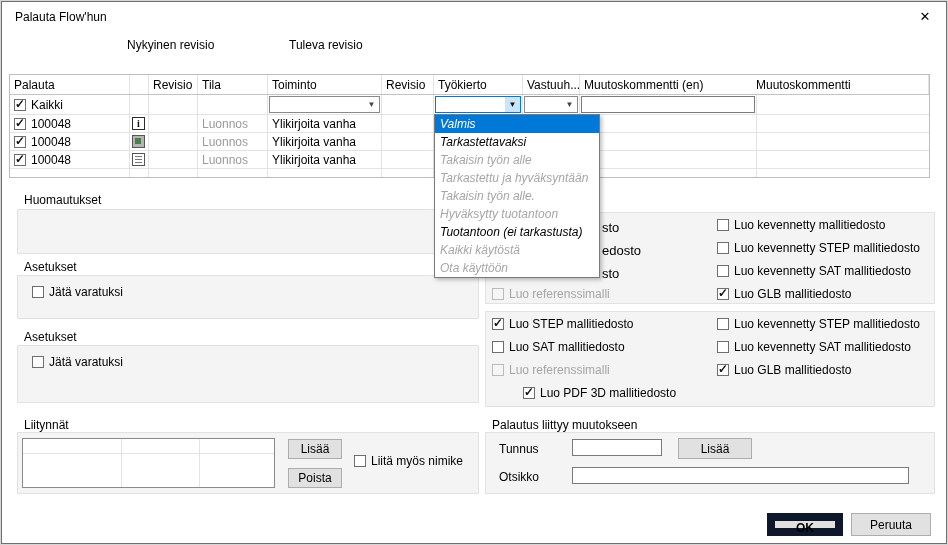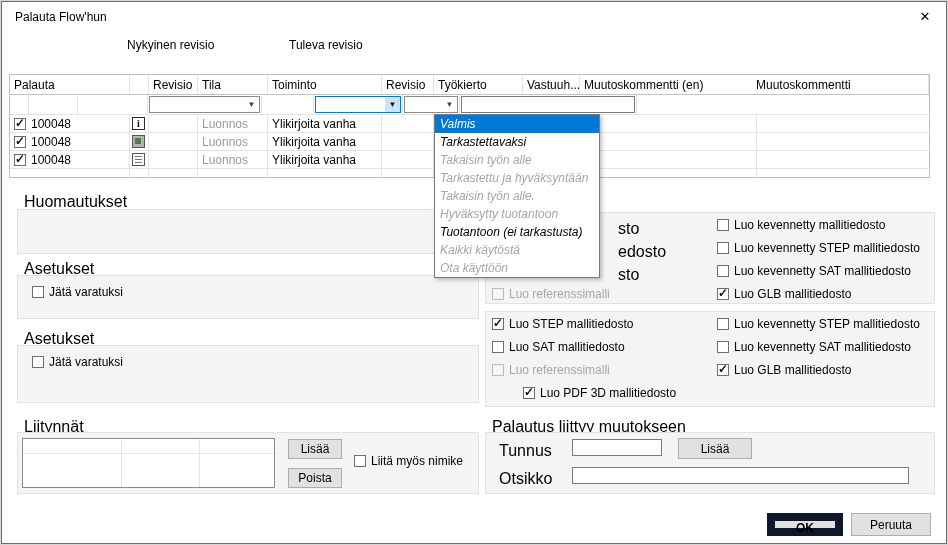--- a/index.html
+++ b/index.html
@@ -38,26 +38,26 @@
   .textinput { background:#fff; border:1px solid #7a7a7a; height:17px; width:100%; font-family:"Liberation Sans", sans-serif; font-size:12px; padding:0 3px; }
 
   
   .dropdown { position:absolute; left:432px; top:112px; width:166px; background:#fff; border:1px solid #7a7a7a; z-index:20; box-shadow:2px 2px 4px rgba(0,0,0,0.25);font-style:italic; }
   .dd-item { height:18px; line-height:18px; padding:0 5px; white-space:nowrap; overflow:hidden; cursor:pointer; }
   .dd-item.selected { background:#0078d7; color:#fff; }
   .dd-item.disabled { color:#a6a6a6; cursor:default; }
 
   
   .groupbox { position:absolute; background:#f4f4f4; border:1px solid #e2e2e2; }
-  .seclabel { position:absolute; font-size:16px; }
+  .seclabel { position:absolute; font-size:12px; }
 
   .optrow { position:absolute; display:flex; align-items:center; white-space:nowrap; }
   .optrow.disabled .cb { border-color:#bcbcbc; background:#f6f6f6; }
   .optrow.disabled .optlabel { color:#a6a6a6; }
-  .fragment { position:absolute; font-size:16px;padding-left:16px; }
+  .fragment { position:absolute; font-size:13px; }
 
   
   .btn { position:absolute; background:#e1e1e1; border:1px solid #adadad; font-family:"Liberation Sans", sans-serif; font-size:12px; text-align:center; cursor:pointer; padding:0; }
   .btn.default { border:8px solid #0f172a;font-weight:bold; }
 
   
   .listbox { position:absolute; left:20px; top:436px; width:253px; height:50px; background:#fff; border:1px solid #8a8a8a; }
   .lb-v1 { position:absolute; left:98px; top:0; bottom:0; width:1px; background:#e3e3e3; }
   .lb-v2 { position:absolute; left:176px; top:0; bottom:0; width:1px; background:#e3e3e3; }
   .lb-h1 { position:absolute; left:0; right:0; top:14px; height:1px; background:#e3e3e3; }
@@ -91,20 +91,24 @@
       <div class="cell w3">Tila</div>
       <div class="cell w4">Toiminto</div>
       <div class="cell w5">Revisio</div>
       <div class="cell w6">Työkierto</div>
       <div class="cell w7">Vastuuh...</div>
       <div class="cell last">Muutoskommentti (en)</div>
       <div class="cell w8">Muutoskommentti</div>
     </div>
 
     <div class="trow" style="height:20px;">
+      <div class="cell w0">
+        <span class="cb checked"></span>
+        <span>Kaikki</span>
+      </div>
       <div class="cell w1"></div>
       <div class="cell w2"></div>
       <div class="cell w3"></div>
       <div class="cell w4" style="padding:1px;">
         <div class="combo">
           <span class="val"></span>
           <span class="arr">▼</span>
         </div>
       </div>
       <div class="cell w5"></div>

